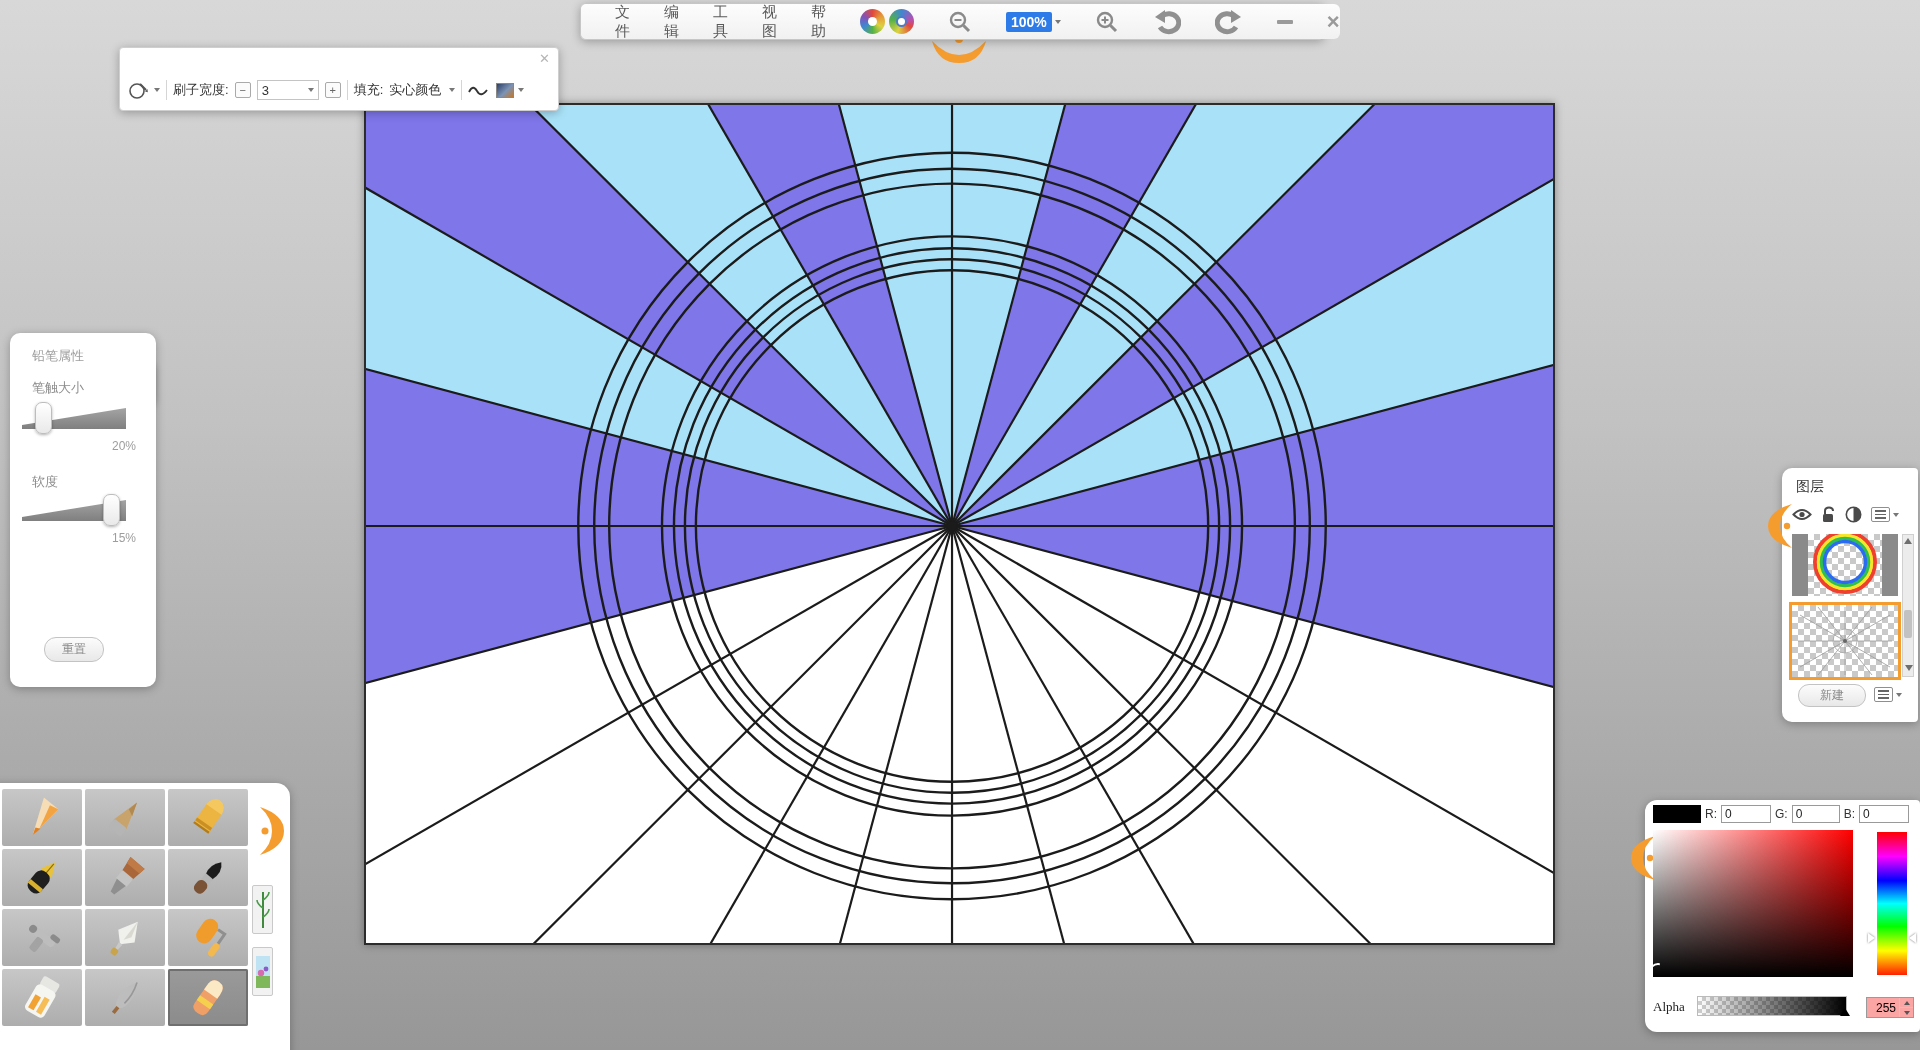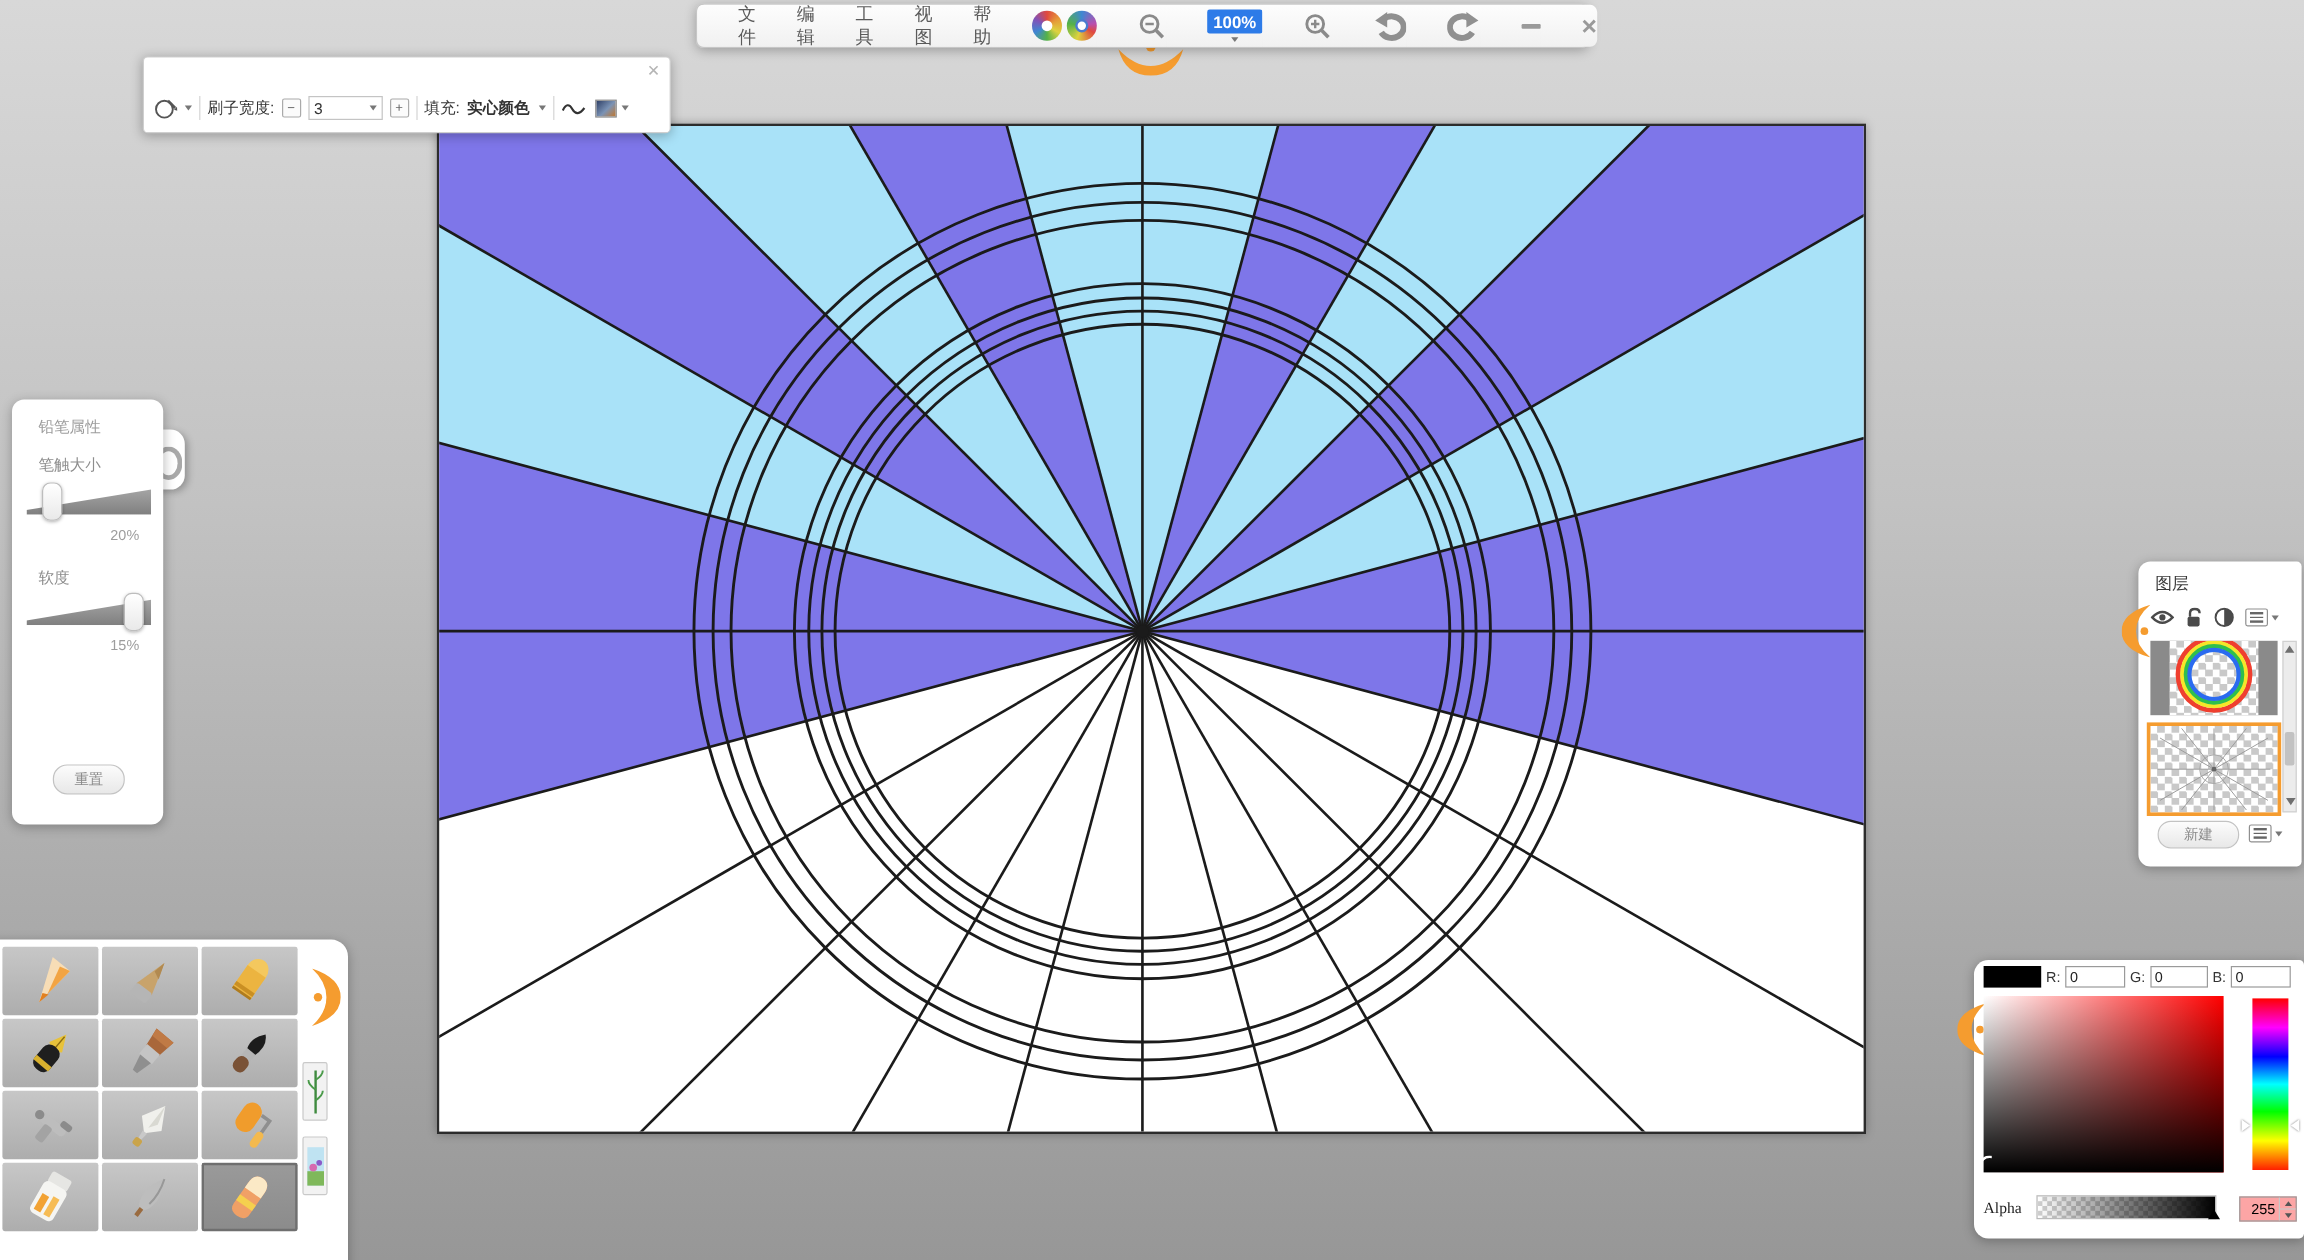--- a/index.html
+++ b/index.html
@@ -25,38 +25,38 @@
   }
   .mbtn.text{width:56px;}
   .mbtn:first-child{border-radius:6px 0 0 6px;}
   .gap{width:36px;background:linear-gradient(180deg,#fdfdfd,#f1f1f1);}
   .icon-pair{width:76px;display:flex;align-items:center;justify-content:center;gap:4px;}
   .c-icon{width:25px;height:25px;border-radius:50%;position:relative;}
   .c-icon.flower{background:conic-gradient(#e0493e,#e59b38 60deg,#ddd23f 120deg,#54b148 180deg,#3f87d2 240deg,#8152b8 300deg,#e0493e 360deg);}
   .c-icon.swirl{background:conic-gradient(from 120deg,#e0493e,#ddd23f 80deg,#54b148 160deg,#3f87d2 240deg,#b84fb0 320deg,#e0493e 360deg);}
   .c-icon::after{content:"";position:absolute;left:50%;top:50%;width:9px;height:9px;margin:-4.5px 0 0 -4.5px;background:#fff;border-radius:50%;}
   .c-icon.swirl::after{width:11px;height:11px;margin:-5.5px 0 0 -5.5px;border:2px solid #4a7bd0;box-sizing:border-box;}
-  .zoom-combo{width:62px;gap:3px;flex-direction:column;}
+  .zoom-combo{width:62px;gap:3px;}
   .zoom-val{background:#2D7BE8;color:#fff;font-size:14px;font-weight:bold;padding:2px 5px;border-radius:2px;}
   .caret{width:0;height:0;border-left:4px solid transparent;border-right:4px solid transparent;border-top:5px solid #777;}
   .caret.sm{border-left-width:3px;border-right-width:3px;border-top-width:4px;}
   .minus-bar{width:16px;height:4px;background:#9a9a9a;border-radius:1px;}
   .close-x{font-size:22px;color:#9a9a9a;font-weight:bold;line-height:1;}
   .mlast{border-radius:0 6px 6px 0;}
   
   #mascot-smile{position:absolute;left:930px;top:35px;width:58px;height:30px;z-index:29;}
   
   #brush-toolbar{left:119px;top:47px;width:438px;height:62px;border-radius:4px;border:1px solid #cfcfcf;}
   #brush-row{position:absolute;left:8px;top:28px;right:8px;height:28px;display:flex;align-items:center;gap:6px;font-size:13px;color:#333;}
   .tb-sep{width:1px;height:20px;background:#d5d5d5;}
   .sq-btn{width:14px;height:14px;border:1px solid #aaa;border-radius:2px;display:flex;align-items:center;justify-content:center;font-size:11px;color:#666;line-height:1;background:#fbfbfb;}
   .combo{height:18px;border:1px solid #c4c4c4;background:#fff;display:flex;align-items:center;padding:0 4px;gap:6px;}
   #bt-close{position:absolute;right:8px;top:4px;font-size:13px;color:#b5b5b5;line-height:1;}
   
-  #pencil-panel{left:10px;top:333px;width:126px;height:354px;border-radius:10px;}
+  #pencil-panel{left:10px;top:333px;width:146px;height:354px;border-radius:10px;}
   #pencil-handle{position:absolute;left:120px;top:358px;width:34px;height:50px;background:#fff;border-radius:0 12px 12px 0;box-shadow:2px 2px 6px rgba(0,0,0,.25);z-index:-0;}
   #pencil-handle .hook{position:absolute;left:9px;top:14px;width:15px;height:20px;border:4px solid #a9a9a9;border-left-color:transparent;border-radius:50%;}
   .pp-title{position:absolute;left:22px;top:14px;font-size:13px;color:#9d9d9d;}
   .pp-label{position:absolute;left:22px;font-size:13px;color:#8d8d8d;}
   .wedge-track{position:absolute;left:12px;width:104px;height:22px;}
   .wedge{width:100%;height:100%;background:linear-gradient(180deg,#a6a6a6,#7f7f7f);clip-path:polygon(0 82%,100% 4%,100% 100%,0 100%);}
   .thumb{position:absolute;top:-5px;width:15px;height:30px;background:linear-gradient(180deg,#ffffff,#e9e9e9);border:1px solid #bdbdbd;border-radius:7px;box-shadow:0 1px 3px rgba(0,0,0,.3);}
   .pct{position:absolute;right:20px;font-size:12px;color:#9d9d9d;}
   #reset-btn{position:absolute;left:34px;top:304px;width:58px;height:23px;border-radius:12px;border:1px solid #c3c3c3;background:linear-gradient(180deg,#fcfcfc,#e8e8e8);font-size:12px;color:#8a8a8a;display:flex;align-items:center;justify-content:center;}
   
@@ -242,21 +242,21 @@
     <div class="tb-sep"></div>
     <span>刷子宽度:</span>
     <div class="sq-btn">−</div>
     <div class="combo" style="width:52px">
       <span style="flex:1">3</span>
       <span class="caret sm"></span>
     </div>
     <div class="sq-btn">+</div>
     <div class="tb-sep"></div>
     <span>填充:</span>
-    <div style="display:flex;align-items:center;gap:8px;font-weight:bold;">
+    <div style="display:flex;align-items:center;gap:8px;">
       <span>实心颜色</span>
       <span class="caret sm"></span>
     </div>
     <div class="tb-sep"></div>
     <svg width="22" height="14" viewBox="0 0 22 14">
       <path d="M1 9 Q5 1 9 8 T 19 7" stroke="#333" fill="none" stroke-width="1.8"></path>
     </svg>
     <div style="display:flex;align-items:center;gap:4px;">
       <div style="width:16px;height:13px;border:1px solid #888;background:linear-gradient(135deg,#2e3f66,#7b93b5 55%,#c2782f);"></div>
       <span class="caret sm"></span>

